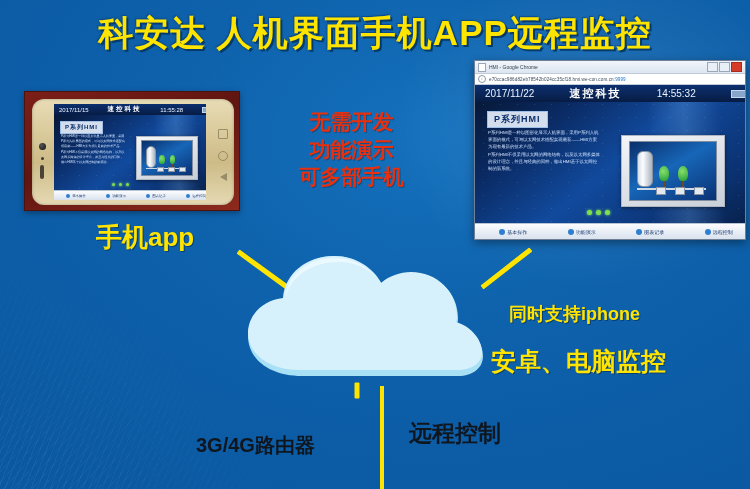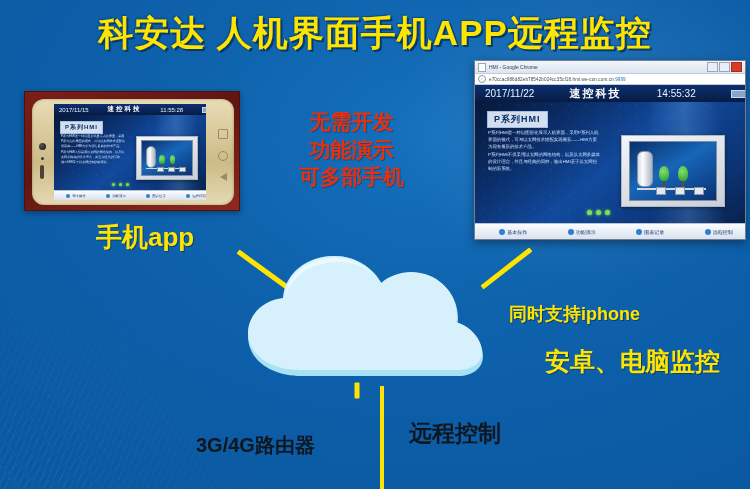--- a/index.html
+++ b/index.html
@@ -141,21 +141,21 @@
 
   
   .lbl{position:absolute;white-space:nowrap;font-weight:bold;}
   .yellow{color:#ffe400;text-shadow:1px 1px 0 #0a3f74;}
   .red{color:#e8300f;text-shadow:1px 1px 0 rgba(0,0,0,.25);}
   .black{color:#10161e;}
   .lbl-phoneapp{left:96px;top:220px;font-size:26px;}
   .lbl-red{left:299px;top:108px;font-size:21px;line-height:1.32;text-align:center;}
   .lbl-right1{left:549px;top:252px;font-size:25px;}
   .lbl-right2{left:509px;top:302px;font-size:18px;}
-  .lbl-right3{left:545px;top:345px;font-size:25px;}
+  .lbl-right3{left:491px;top:345px;font-size:25px;}
   .lbl-wifi{left:182px;top:398px;font-size:20px;}
   .lbl-router{left:196px;top:432px;font-size:20px;}
   .lbl-wired{left:409px;top:418px;font-size:23px;}
   .divider{position:absolute;left:380px;top:386px;width:4px;height:103px;background:#ffe400;}
 </style>
 </head>
 <body>
 
 <div id="stage">
   <div class="texture"></div>

